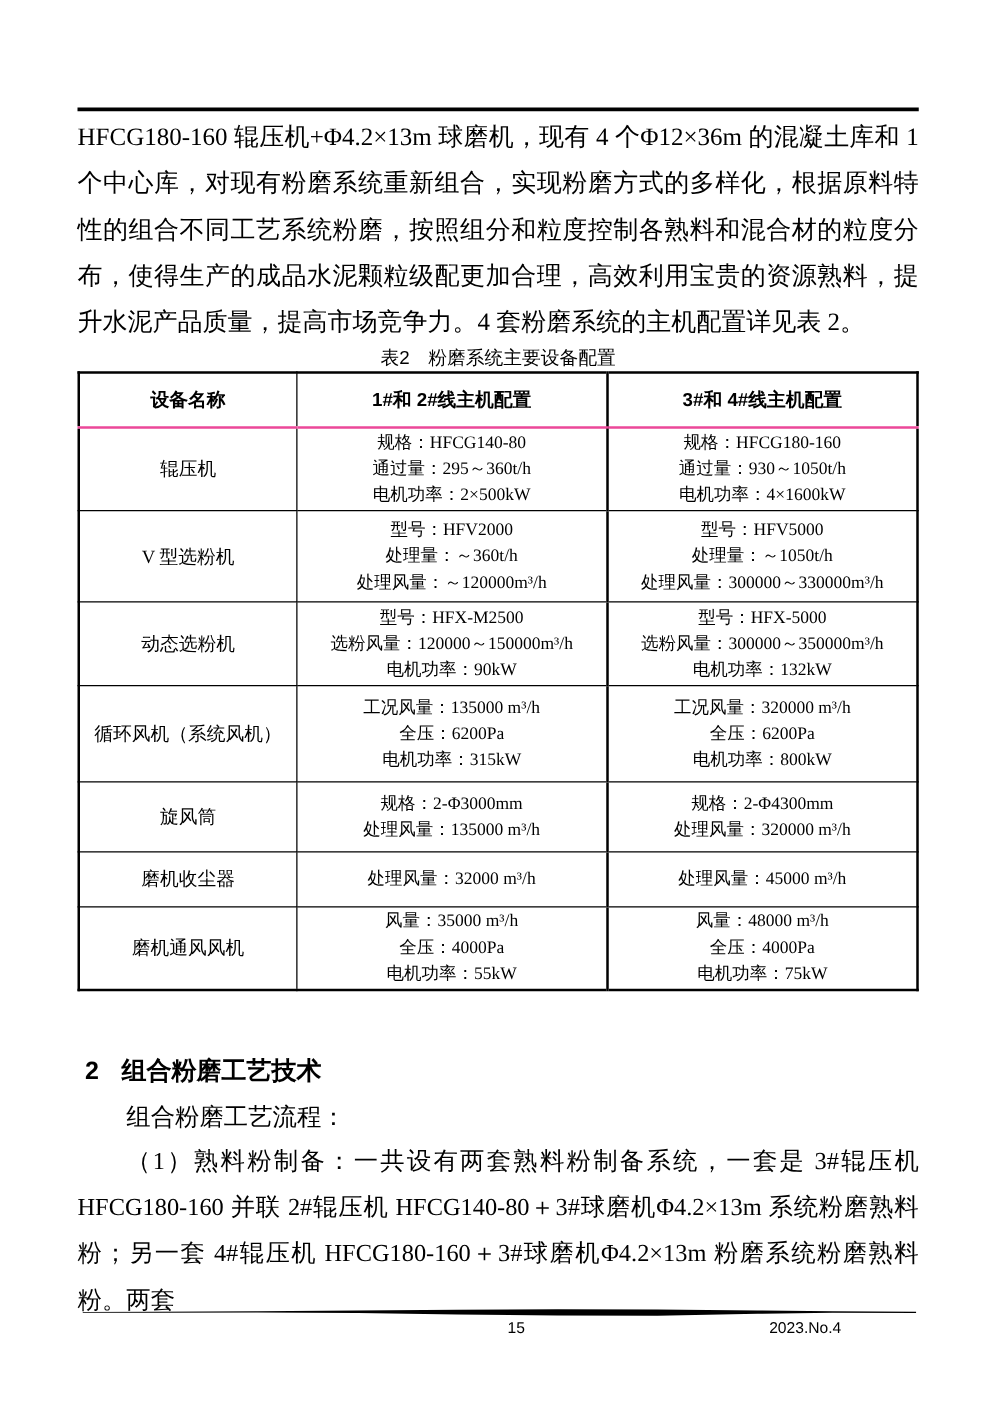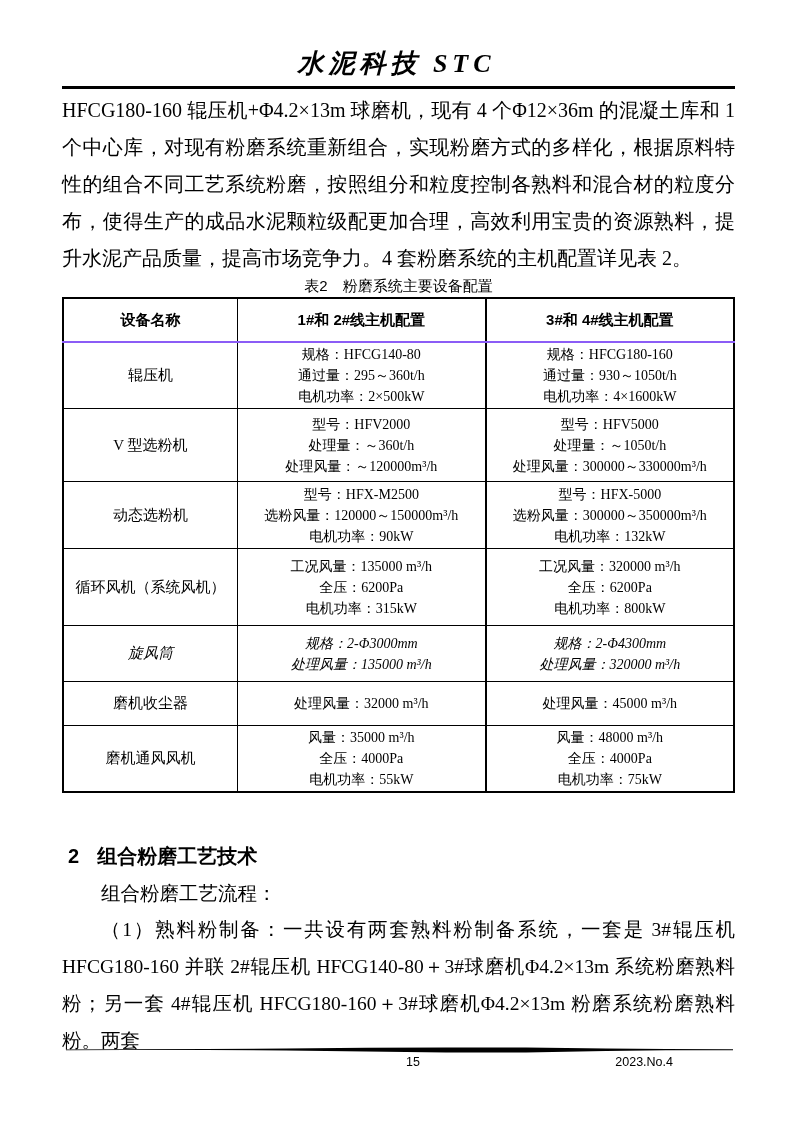--- a/index.html
+++ b/index.html
@@ -57,37 +57,37 @@
     table-layout: fixed;
   }
   table.equip th, table.equip td {
     border: 1px solid #000000;
     text-align: center;
     vertical-align: middle;
     padding: 1px 2px;
   }
   table.equip th:nth-child(2), table.equip td:nth-child(2) { border-right: 2px solid #000000; }
   table.equip thead th {
-    border-bottom: 2px solid #8b5cf6;
+    border-bottom: 2px solid #ec4899;
     font-size: 15px;
     font-weight: bold;
     font-family: "Liberation Sans", "DejaVu Sans", sans-serif;
     height: 44px;
   }
   table.equip col.c1 { width: 26%; }
   table.equip col.c2 { width: 37%; }
   table.equip col.c3 { width: 37%; }
   table.equip td.device { font-size: 15px; }
   table.equip td.spec { font-size: 14px; }
   table.equip td.spec .spec-line { line-height: 21px; }
   tbody tr:nth-child(1) { height: 64px; }
   tbody tr:nth-child(2) { height: 73px; }
   tbody tr:nth-child(3) { height: 67px; }
   tbody tr:nth-child(4) { height: 77px; }
-  tbody tr:nth-child(5) { height: 56px; font-style: italic; }
+  tbody tr:nth-child(5) { height: 56px; }
   tbody tr:nth-child(6) { height: 44px; }
   tbody tr:nth-child(7) { height: 46px; }
   tbody tr:nth-child(8) { height: 70px; }
   
   .section-heading {
     position: absolute;
     top: 843px; left: 68px; right: 58px;
     font-size: 20px;
     font-weight: bold;
     font-family: "Liberation Sans", "DejaVu Sans", sans-serif;
@@ -127,21 +127,20 @@
     top: 1055px; right: 120px;
     font-size: 12.5px;
     font-family: "Liberation Sans", "DejaVu Sans", sans-serif;
   }
 </style>
 </head>
 <body>
 
 <div class="page">
 
-  <div class="journal-title">水泥科技 STC</div>
 
   <div class="header-rule"></div>
 
   <div class="body-par">HFCG180-160 辊压机+Φ4.2×13m 球磨机，现有 4 个Φ12×36m 的混凝土库和 1 个中心库，对现有粉磨系统重新组合，实现粉磨方式的多样化，根据原料特性的组合不同工艺系统粉磨，按照组分和粒度控制各熟料和混合材的粒度分布，使得生产的成品水泥颗粒级配更加合理，高效利用宝贵的资源熟料，提升水泥产品质量，提高市场竞争力。4 套粉磨系统的主机配置详见表 2。</div>
 
   <div class="table-caption">表2　粉磨系统主要设备配置</div>
 
   <table class="equip">
     <colgroup>
         <col class="c1">

